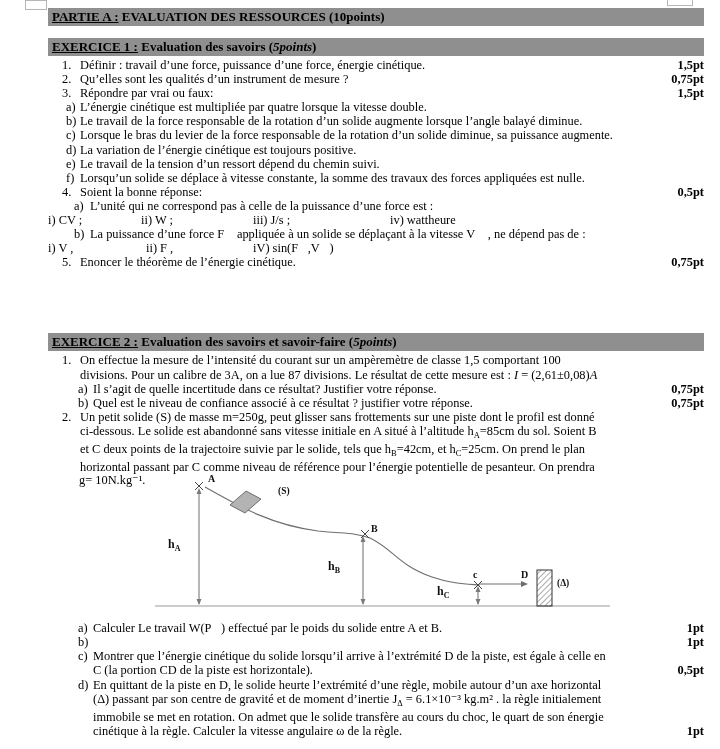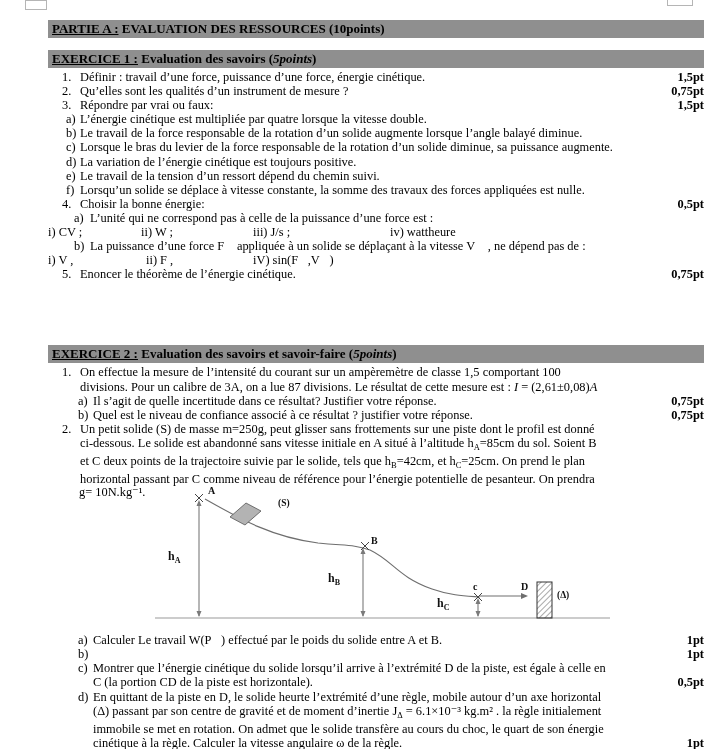--- a/index.html
+++ b/index.html
@@ -4,21 +4,21 @@
 <style>
   html,body{margin:0;padding:0;background:#fff;}
   body{
     width:720px;height:749px;position:relative;
     font-family:"Liberation Serif","DejaVu Serif",serif;
     font-size:12.4px;color:#000;overflow:hidden;
   }
   .artifact{position:absolute;background:#fff;border:1px solid #b5b5b5;}
   #artifact-left{left:25px;top:0;width:20px;height:8px;}
   #artifact-right{left:667px;top:0;width:24px;height:5px;border-top:none;}
-  .content{position:absolute;left:48px;top:20px;width:656px;}
+  .content{position:absolute;left:48px;top:8px;width:656px;}
   .bar{
     background:#8f8f8f;color:#000;font-weight:bold;font-size:13px;
     padding:1px 4px 2px;line-height:15px;
   }
   .bar .ul{text-decoration:underline;}
   .bar .it{font-style:italic;}
   .row{display:flex;line-height:14.1px;align-items:baseline;}
   .num{margin-left:14px;width:18px;flex:none;}
   .ltr1{margin-left:18px;width:14px;flex:none;}
   .ltr2{margin-left:26px;width:16px;flex:none;}
@@ -96,21 +96,21 @@
   <div class="row">
     <span class="ltr1">e)</span>
     <span class="txt">Le travail de la tension d’un ressort dépend du chemin suivi.</span>
   </div>
   <div class="row">
     <span class="ltr1">f)</span>
     <span class="txt">Lorsqu’un solide se déplace à vitesse constante, la somme des travaux des forces appliquées est nulle.</span>
   </div>
   <div class="row">
     <span class="num">4.</span>
-    <span class="txt">Choisir la bonne énergie:</span>
+    <span class="txt">Soient la bonne réponse:</span>
     <span class="pts">0,5pt</span>
   </div>
   <div class="row">
     <span class="ltr2">a)</span>
     <span class="txt">L’unité qui ne correspond pas à celle de la puissance d’une force est :</span>
   </div>
   <div class="opts">
     <span class="o1">i) CV ;</span>
     <span class="o2">ii) W ;</span>
     <span class="o3">iii) J/s ;</span>

